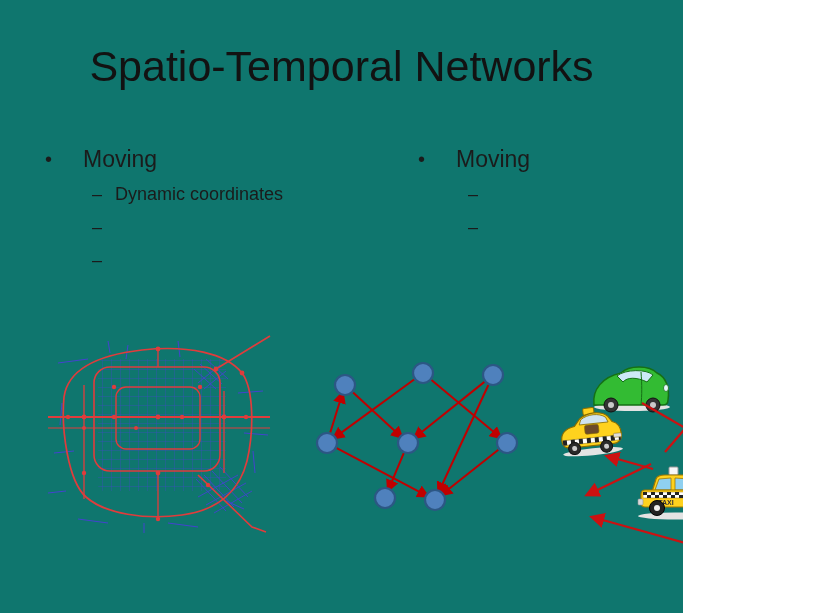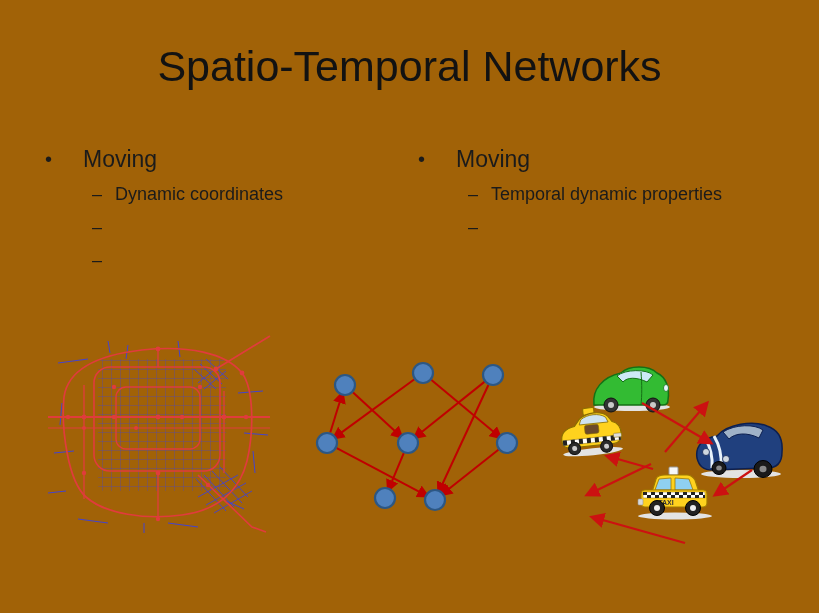--- a/index.html
+++ b/index.html
@@ -1,16 +1,16 @@
 <!DOCTYPE html>
 <html><head>
 <meta charset="utf-8">
 <style>
   html,body{margin:0;padding:0;background:#fff;}
-  .slide{position:relative;width:819px;height:613px;background:#a16207;overflow:hidden;
+  .slide{position:relative;width:683px;height:613px;background:#0f766e;overflow:hidden;
          font-family:"Liberation Sans",sans-serif;color:#161616;}
   .title{position:absolute;left:0;right:0;top:42px;text-align:center;
          font-size:43px;font-weight:400;color:#121212;letter-spacing:0px;}
   .col{position:absolute;top:146px;}
   .col-left{left:45px;}
   .col-right{left:418px;}
   .b-head{display:flex;align-items:flex-start;font-size:23px;color:#1b1b1b;margin-bottom:11px;}
   .b-head .dot{width:38px;font-size:20px;padding-top:2px;color:#1b1b1b;}
   .b-sub{display:flex;align-items:flex-start;font-size:18px;color:#1b1b1b;
          margin-left:47px;height:33px;}
@@ -49,21 +49,20 @@
     </div>
   </div>
 
   <div class="col col-right">
     <div class="b-head">
       <span class="dot">•</span>
       <span>Moving</span>
     </div>
     <div class="b-sub">
       <span class="dash">–</span>
-      <span>Temporal dynamic properties</span>
     </div>
     <div class="b-sub">
       <span class="dash">–</span>
     </div>
   </div>
 
   <svg id="map-svg" width="222" height="200" viewBox="0 0 222 200">
     <defs>
       <pattern id="bgrid" width="9" height="9" patternUnits="userSpaceOnUse">
         <path d="M0 0 H9 M0 0 V9" stroke="#4343cf" stroke-width="0.8" fill="none" opacity="0.85"></path>

